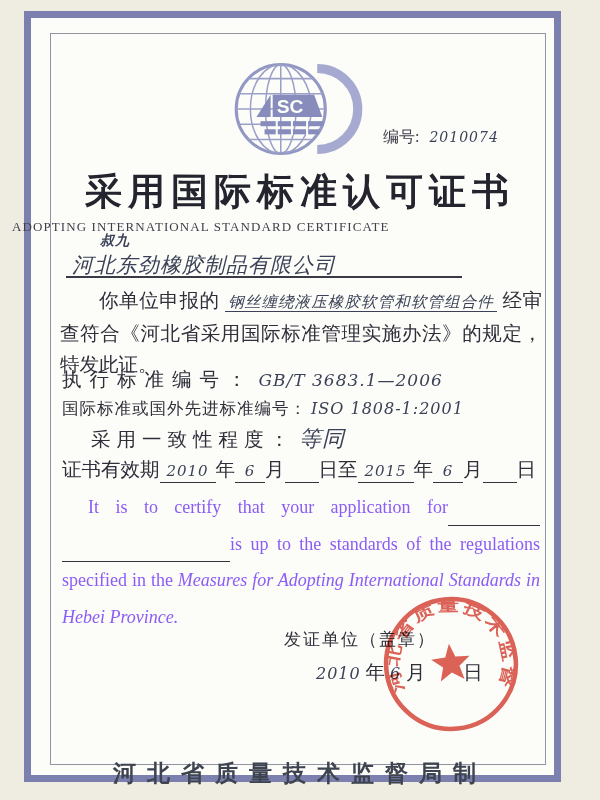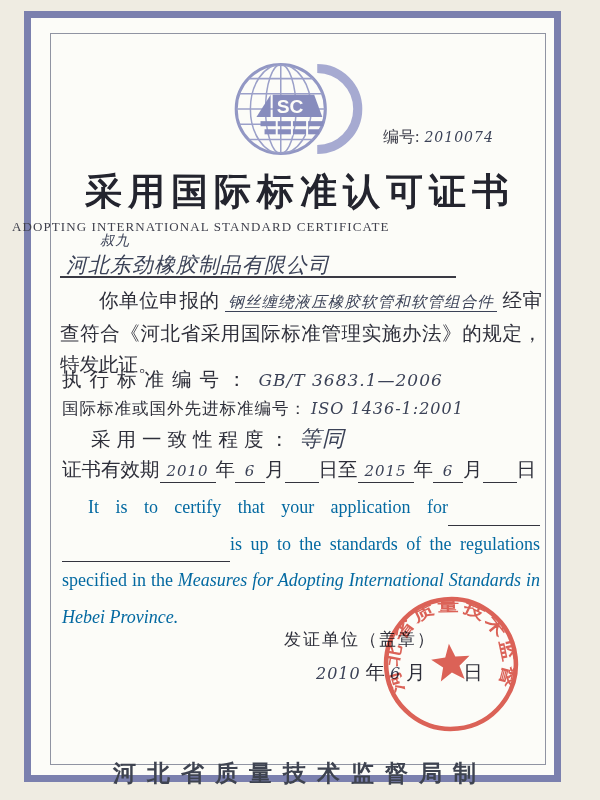--- a/index.html
+++ b/index.html
@@ -16,32 +16,32 @@
   .inner-frame{
     position:absolute;left:50px;top:33px;width:496px;height:732px;
     border:1.2px solid #9094a2;box-sizing:border-box;
   }
   .logo{position:absolute;left:220px;top:56px;width:158px;height:106px;}
   .serial{position:absolute;left:383px;top:127px;font-size:16px;color:#3c3d49;white-space:nowrap;}
   .hw{
     font-family:"DejaVu Serif","Liberation Serif",serif;
     font-style:italic;color:#3b4257;letter-spacing:1px;
   }
-  .serial .hw{font-size:14px;margin-left:5px;}
+  .serial .hw{font-size:14px;margin-left:10px;}
   .title{
     position:absolute;left:0;top:167px;width:100%;text-align:center;
     font-size:37px;font-weight:bold;letter-spacing:6px;color:#23242e;white-space:nowrap;
   }
   .subtitle{
     position:absolute;left:0;top:219px;width:100%;text-align:left;
     font-size:13px;letter-spacing:1.1px;color:#3f404d;white-space:nowrap;padding-left:12px;
   }
-  .applicant-note{position:absolute;left:100px;top:232px;font-size:14px;z-index:3;}
+  .applicant-note{position:absolute;left:100px;top:232px;font-size:14px;z-index:3;font-weight:bold;}
   .applicant-line{
-    position:absolute;left:60px;top:243px;width:396px;height:35px;
+    position:absolute;left:66px;top:243px;width:396px;height:35px;
     border-bottom:2px solid #3a3a44;box-sizing:border-box;z-index:2;
   }
   .applicant-line .hw{font-size:21px;display:inline-block;padding:8px 0 0 6px;white-space:nowrap;}
   .body-par{
     position:absolute;left:60px;top:285px;width:482px;
     font-size:19.5px;line-height:31px;text-align:justify;color:#2e2f3a;text-indent:39px;
   }
   .ul-hw{border-bottom:1.5px solid #3b4257;padding:0 3px;}
   .body-par .hw{font-size:15.5px;letter-spacing:0.5px;}
   .field-row{position:absolute;left:62px;white-space:nowrap;}
@@ -56,21 +56,21 @@
   .row-degree .hw{font-size:22px;}
   .row-valid{top:456px;font-size:19.5px;}
   .blank{
     display:inline-block;border-bottom:1.5px solid #33343e;
     text-align:center;vertical-align:bottom;height:24px;box-sizing:border-box;
   }
   .w56{width:56px;} .w30{width:30px;} .w34{width:34px;}
   .row-valid .hw{font-size:15px;}
   .english{
     position:absolute;left:62px;top:489px;width:478px;
-    font-size:18px;line-height:36.5px;text-align:justify;color:#0369a1;text-indent:26px;
+    font-size:18px;line-height:36.5px;text-align:justify;color:#8b5cf6;text-indent:26px;
   }
   .english .blank{height:20px;}
   .eb1{width:92px;} .eb2{width:168px;}
   .english .it{font-style:italic;}
   .issuer-label{position:absolute;left:284px;top:628px;font-size:17px;letter-spacing:2px;white-space:nowrap;}
   .issuer-date{position:absolute;left:316px;top:659px;font-size:19.5px;white-space:nowrap;}
   .issuer-date .hw{font-size:16px;}
   .issuer-date .gap{display:inline-block;width:28px;}
   .seal{position:absolute;left:376px;top:589px;width:150px;height:150px;
     opacity:.85;mix-blend-mode:multiply;transform:rotate(-6deg);z-index:5;}
@@ -135,21 +135,21 @@
   <span class="hw ul-hw">钢丝缠绕液压橡胶软管和软管组合件</span>
   <span>经审查符合《河北省采用国际标准管理实施办法》的规定，特发此证。</span>
 </div>
 
 <div class="field-row row-exec">
   <span class="lbl">执行标准编号：</span>
   <span class="hw">GB/T 3683.1—2006</span>
 </div>
 <div class="field-row row-intl">
   <span class="lbl">国际标准或国外先进标准编号：</span>
-  <span class="hw">ISO 1436-1:2001</span>
+  <span class="hw">ISO 1808-1:2001</span>
 </div>
 <div class="field-row row-degree">
   <span class="lbl">采用一致性程度：</span>
   <span class="hw">等同</span>
 </div>
 
 <div class="field-row row-valid">
   <span>证书有效期</span><span class="blank w56"><span class="hw">2010</span></span><span>年</span><span class="blank w30"><span class="hw">6</span></span><span>月</span><span class="blank w34"></span><span>日至</span><span class="blank w56"><span class="hw">2015</span></span><span>年</span><span class="blank w30"><span class="hw">6</span></span><span>月</span><span class="blank w34"></span><span>日</span>
 </div>
 

